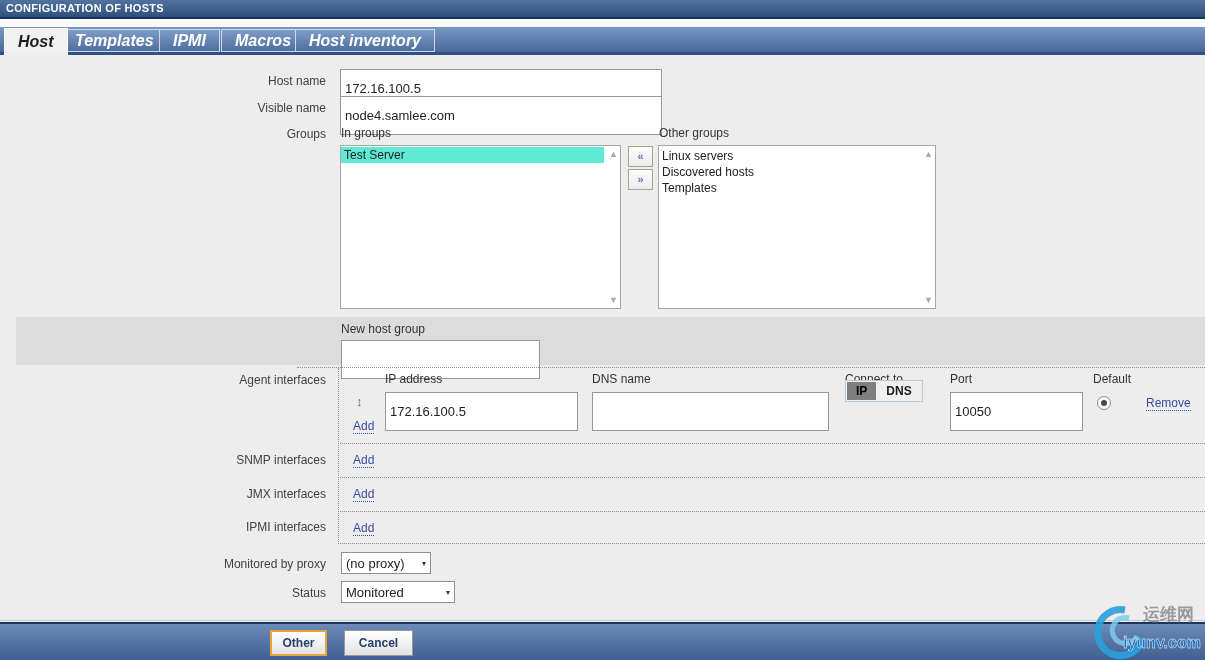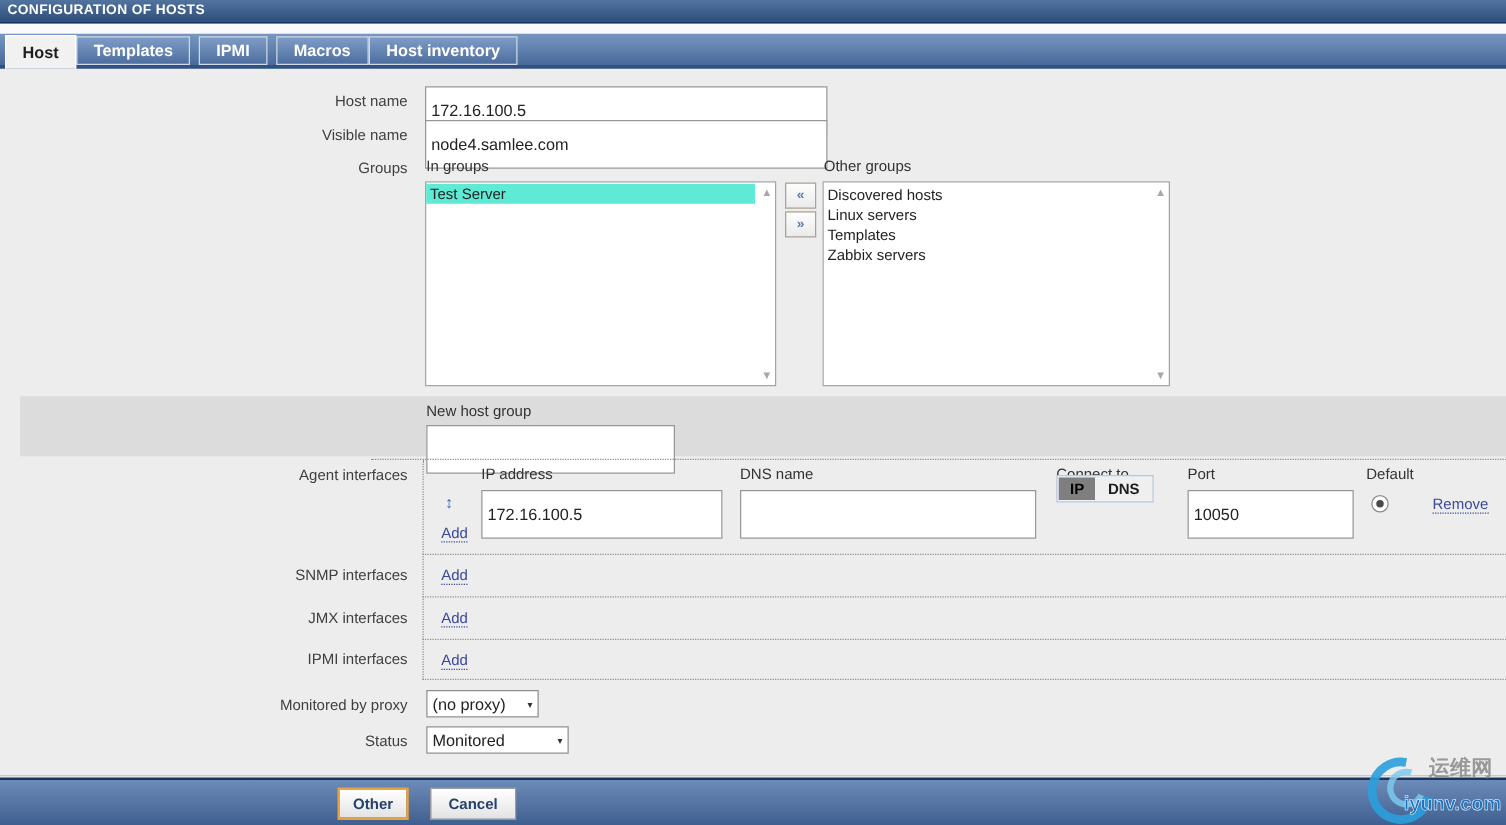--- a/index.html
+++ b/index.html
@@ -15,22 +15,22 @@
   }
   .hdr span{display:block;padding:2px 0 0 6px;font-size:11px;font-weight:bold;color:#fff;letter-spacing:.3px;}
   .strip{position:absolute;left:0;top:19px;width:1205px;height:8px;background:#fafafa;}
   
   .tabbar{
     position:absolute;left:0;top:27px;width:1205px;height:25px;
     background:linear-gradient(#7897c2,#48699a);
     border-bottom:3px solid #2f5080;
   }
   .tab{
-    position:absolute;box-sizing:border-box;font-size:13px;font-weight:bold;
-    padding:0 13px;white-space:nowrap;cursor:pointer;
+    position:absolute;box-sizing:border-box;font-size:16px;font-weight:bold;
+    padding:0 13px;white-space:nowrap;cursor:pointer;font-style:italic;
   }
   .tab.active{
     top:28px;height:27px;line-height:25px;background:#f1f1f1;color:#1e1e1e;
     border:1px solid #fff;border-bottom:none;z-index:3;
   }
   .tab.inactive{
     top:29px;height:23px;line-height:21px;color:#fff;
     background:linear-gradient(#7e9cc6,#4d6e9f);
     border:1px solid #cdd9e8;z-index:2;
   }
@@ -133,24 +133,23 @@
     </div>
     <span class="lb-up">▲</span>
     <span class="lb-dn">▼</span>
   </div>
 
   <div class="xferbtn" style="left:628px;top:146px;">«</div>
   <div class="xferbtn" style="left:628px;top:169px;">»</div>
 
   <div class="listbox" style="left:658px;top:145px;width:278px;height:164px;">
     <div style="padding-top:2px;">
+      <div class="lb-item">Linux servers</div>
       <div class="lb-item">Discovered hosts</div>
-      <div class="lb-item">Linux servers</div>
       <div class="lb-item">Templates</div>
-      <div class="lb-item">Zabbix servers</div>
     </div>
     <span class="lb-up">▲</span>
     <span class="lb-dn">▼</span>
   </div>
 
   <div class="band"></div>
   <div class="cap" style="left:341px;top:322px;">New host group</div>
   <input class="inp" style="left: 341px; top: 340px; width: 199px;" value="">
 
   <div class="hrdot" style="left:297px;top:367px;"></div>

